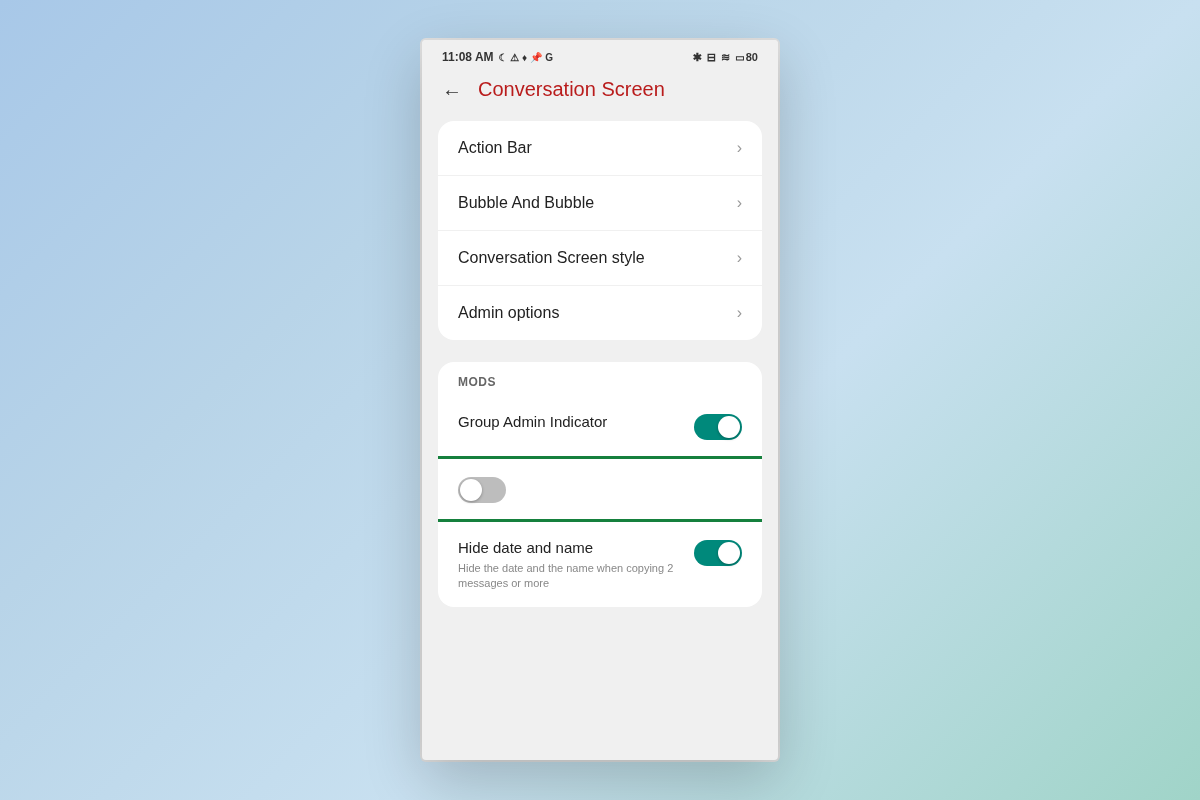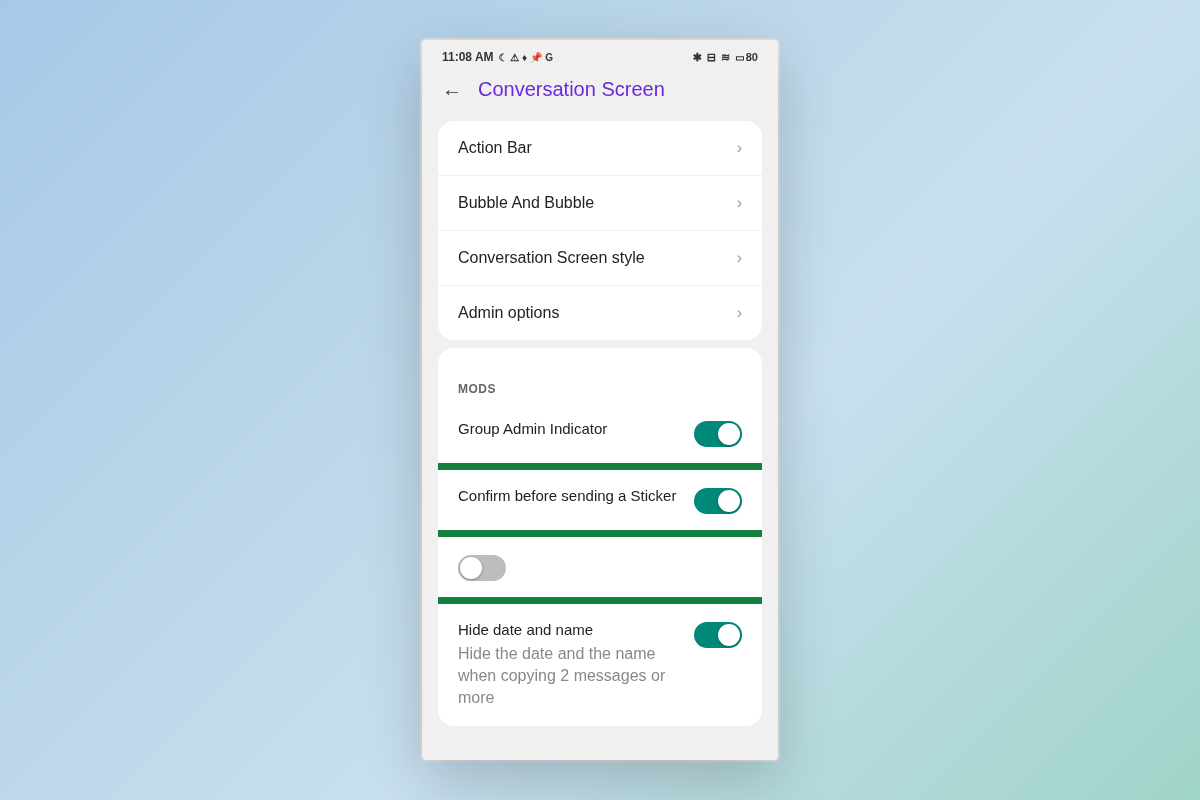--- a/index.html
+++ b/index.html
@@ -76,30 +76,30 @@
 
     .back-arrow {
       font-size: 20px;
       color: #333;
       cursor: pointer;
     }
 
     .nav-title {
       font-size: 20px;
       font-weight: 400;
-      color: #6d28d9;
+      color: #b91c1c;
     }
 
     .content-area {
       flex: 1;
       overflow-y: auto;
       padding: 8px 16px;
       display: flex;
       flex-direction: column;
-      gap: 8px;
+      gap: 22px;
     }
 
     .content-area::-webkit-scrollbar {
       width: 4px;
     }
     .content-area::-webkit-scrollbar-thumb {
       background: #ccc;
       border-radius: 2px;
     }
 
@@ -133,58 +133,58 @@
       font-size: 16px;
     }
 
     .mods-card {
       background: #ffffff;
       border-radius: 16px;
       overflow: hidden;
     }
 
     .mods-header {
-      padding: 31px 20px 6px 20px;
+      padding: 10px 20px 6px 20px;
     }
 
     .mods-label {
       font-size: 12px;
       font-weight: 700;
       color: #666;
       letter-spacing: 0.5px;
       text-transform: uppercase;
     }
 
     .toggle-item {
       display: flex;
       align-items: flex-start;
       justify-content: space-between;
       padding: 16px 20px;
-      border-bottom: 7px solid #15803d;
+      border-bottom: 3px solid #15803d;
     }
 
     .toggle-item:last-child {
       border-bottom: none;
       justify-content: space-between;
     }
 
     .toggle-text {
       flex: 1;
       padding-right: 12px;
     }
 
     .toggle-title {
       font-size: 15px;
       color: #222;
       font-weight: 400;
       line-height: 1.3;
     }
 
     .toggle-subtitle {
-      font-size: 16px;
+      font-size: 11px;
       color: #888;
       margin-top: 3px;
       line-height: 1.4;
     }
 
     
     .toggle-switch {
       width: 48px;
       height: 26px;
       border-radius: 13px;
@@ -275,28 +275,20 @@
 
       <div class="toggle-item">
         <div class="toggle-text">
           <div class="toggle-title">Group Admin Indicator</div>
         </div>
         <div class="toggle-switch on">
           <div class="toggle-knob"></div>
         </div>
       </div>
 
-      <div class="toggle-item">
-        <div class="toggle-text">
-          <div class="toggle-title">Confirm before sending a Sticker</div>
-        </div>
-        <div class="toggle-switch on">
-          <div class="toggle-knob"></div>
-        </div>
-      </div>
 
       <div class="toggle-item">
         <div class="toggle-switch off">
           <div class="toggle-knob"></div>
         </div>
       </div>
 
       <div class="toggle-item">
         <div class="toggle-text">
           <div class="toggle-title">Hide date and name</div>

